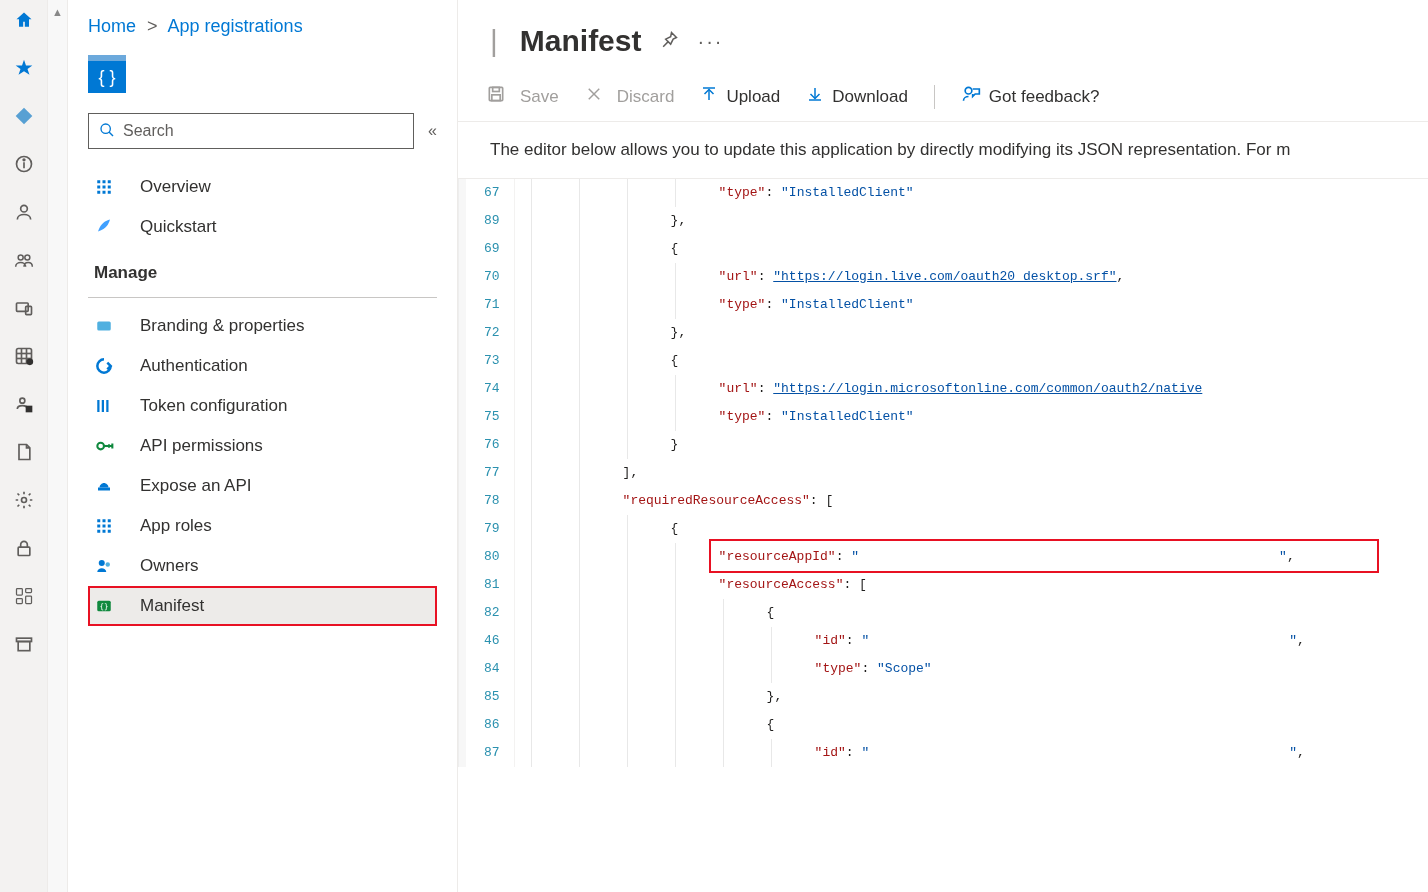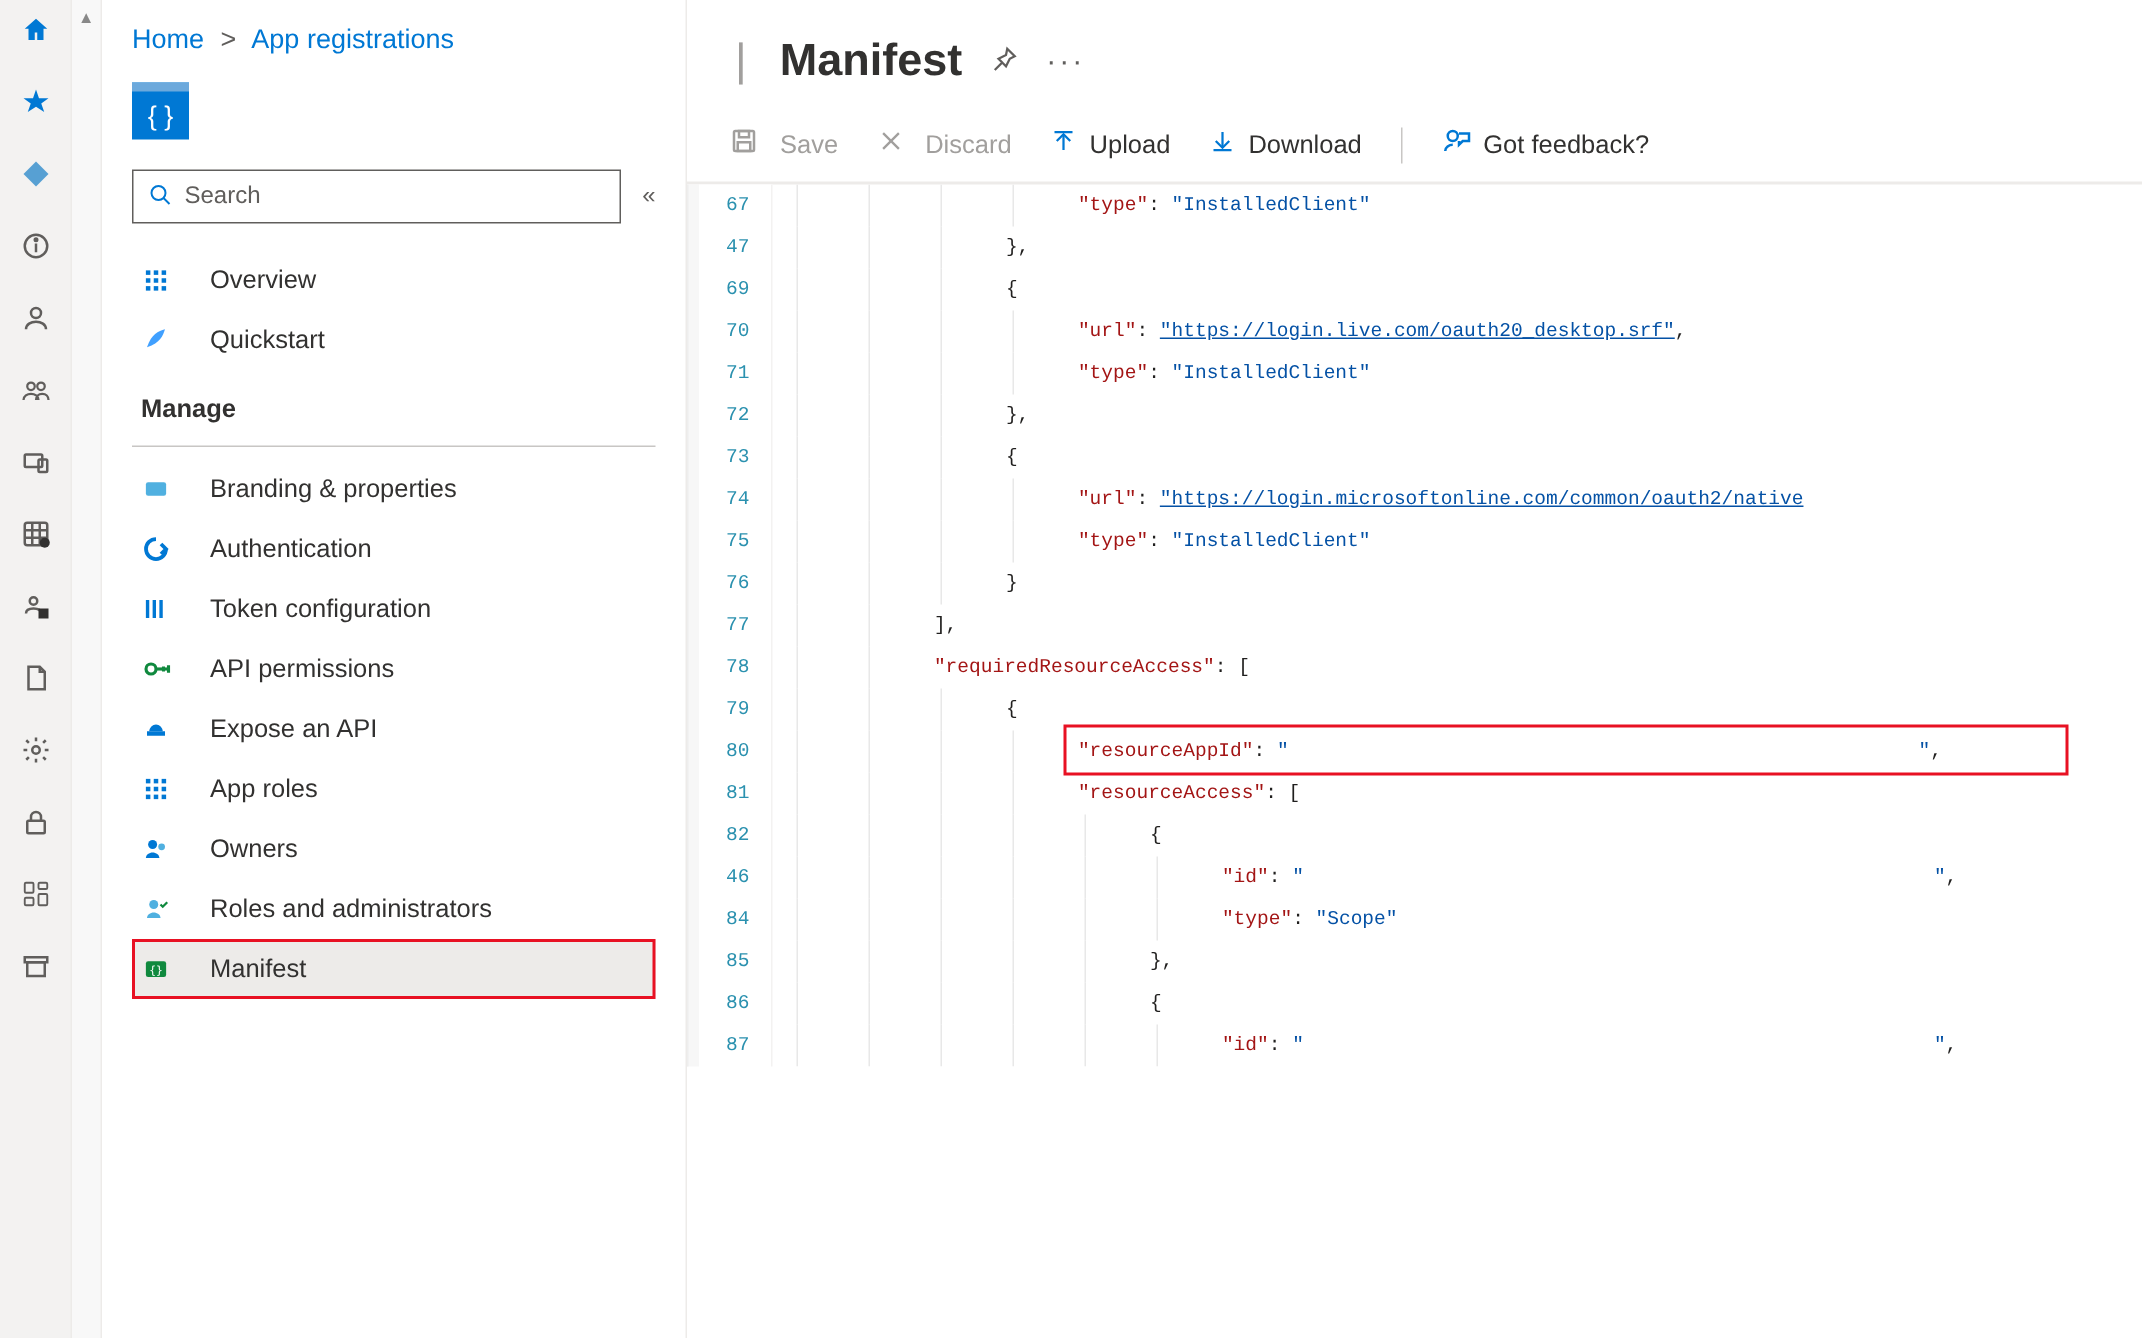--- a/index.html
+++ b/index.html
@@ -442,30 +442,20 @@
         </div>
         <div class="nav-item">
           <span class="nav-icon">
             <svg width="18" height="18" viewBox="0 0 24 24" fill="#0078d4">
               <circle cx="9" cy="8" r="4"></circle>
               <path d="M3 20c0-3 3-5 6-5s6 2 6 5"></path>
               <circle cx="17" cy="10" r="3" fill="#50b0e0"></circle>
             </svg>
           </span>
           <span>Owners</span>
-        </div>
-        <div class="nav-item">
-          <span class="nav-icon">
-            <svg width="18" height="18" viewBox="0 0 24 24">
-              <circle cx="10" cy="8" r="4" fill="#50b0e0"></circle>
-              <path d="M4 20c0-3 3-5 6-5s6 2 6 5" fill="#50b0e0"></path>
-              <path d="M16 8l2 2 4-4" stroke="#10893e" stroke-width="2" fill="none"></path>
-            </svg>
-          </span>
-          <span>Roles and administrators</span>
         </div>
         <div class="nav-item highlighted selected">
           <span class="nav-icon">
             <svg width="18" height="18" viewBox="0 0 24 24">
               <rect x="3" y="5" width="18" height="14" rx="2" fill="#10893e"></rect>
               <text x="12" y="16" text-anchor="middle" fill="#fff" font-size="10" font-family="monospace">{}</text>
             </svg>
           </span>
           <span>Manifest</span>
         </div>
@@ -520,26 +510,27 @@
       <div class="toolbar-btn">
         <span style="color:#0078d4;"><svg width="20" height="20" viewBox="0 0 24 24" fill="none" stroke="currentColor" stroke-width="2">
               <circle cx="9" cy="8" r="4"></circle>
               <path d="M3 20c0-3 3-5 6-5"></path>
               <path d="M14 6h8v6h-5l-3 3v-3"></path>
             </svg></span>
         <span>Got feedback?</span>
       </div>
     </div>
 
+    <div class="description">The editor below allows you to update this application by directly modifying its JSON representation. For m</div>
 
     <div class="editor">
       <div class="minimap-strip"></div>
       <div class="gutter" id="gutter">
           <div>67</div>
-          <div>47</div>
+          <div>89</div>
           <div>69</div>
           <div>70</div>
           <div>71</div>
           <div>72</div>
           <div>73</div>
           <div>74</div>
           <div>75</div>
           <div>76</div>
           <div>77</div>
           <div>78</div>

